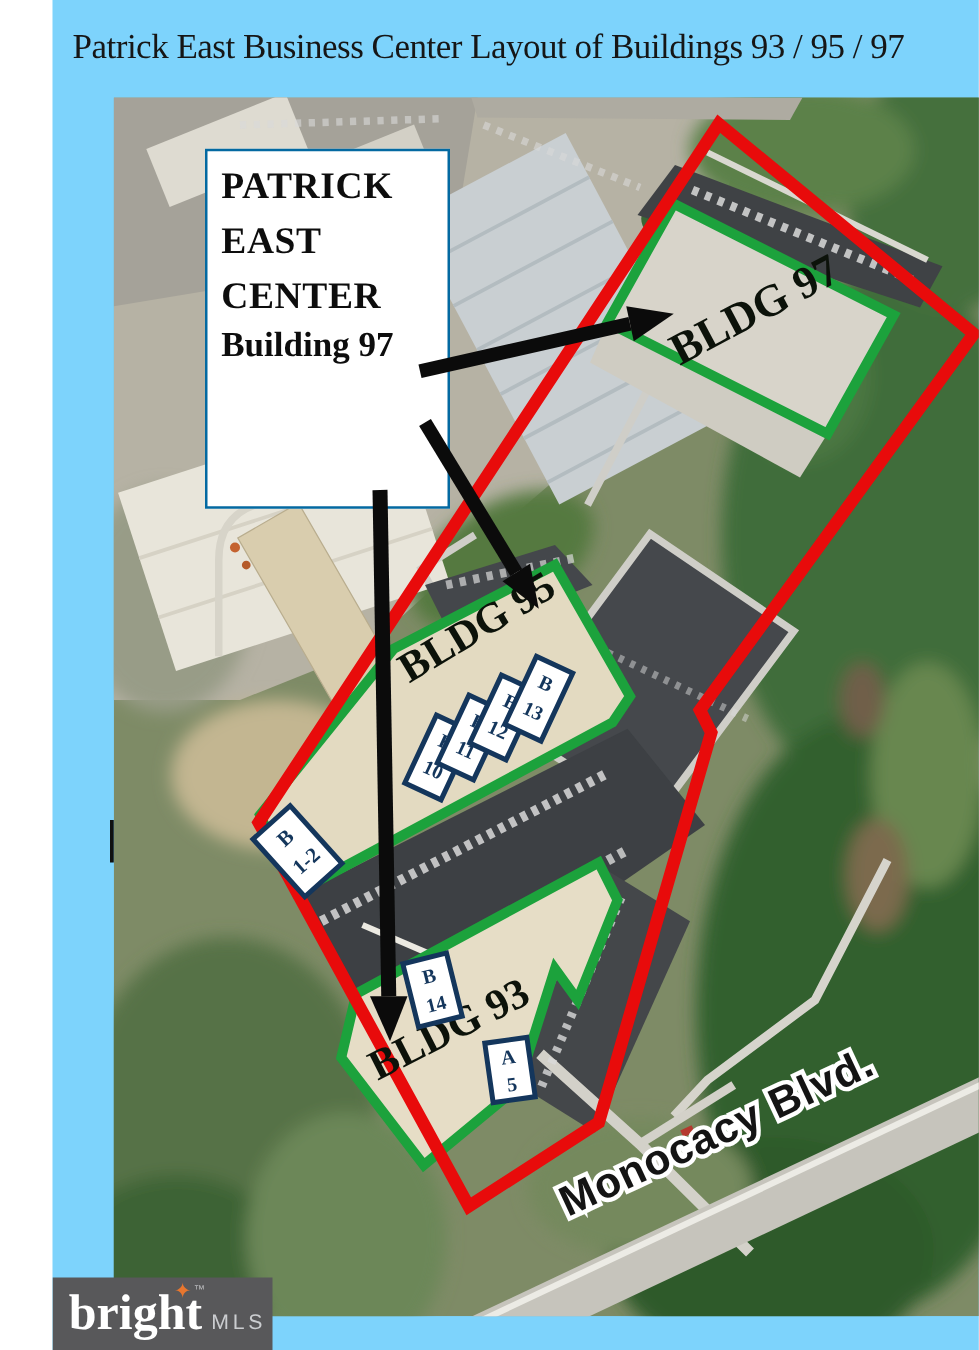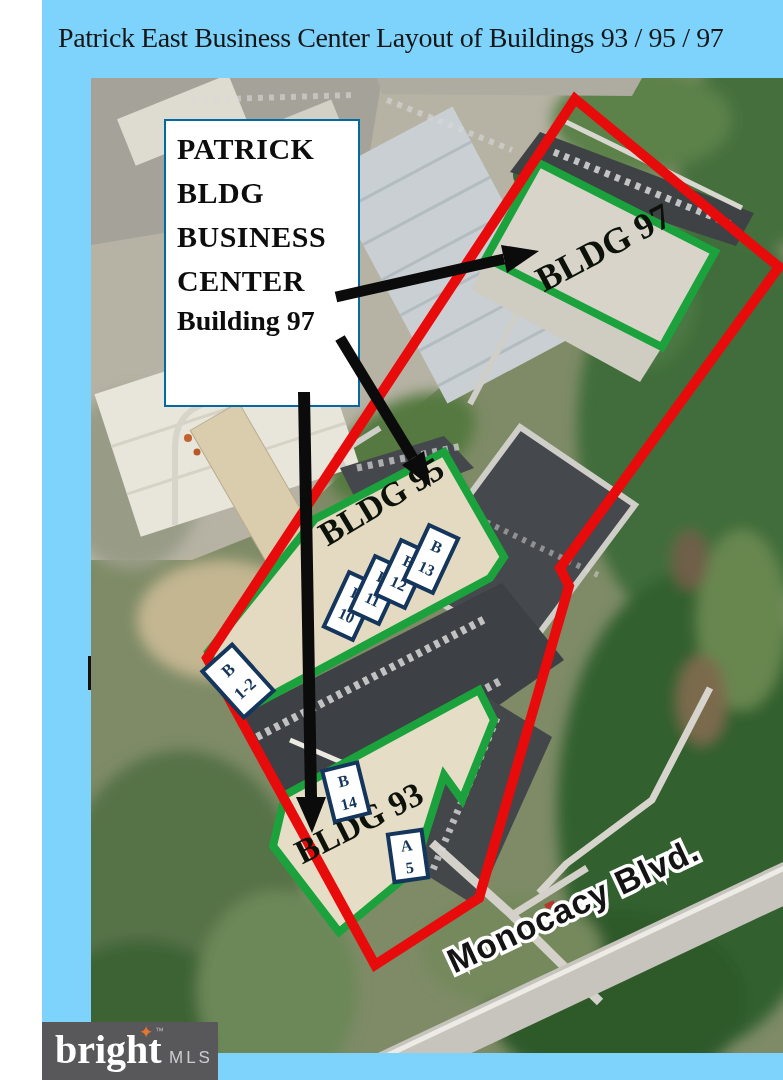--- a/index.html
+++ b/index.html
@@ -165,22 +165,21 @@
       <text y="17" font-size="16">5</text>
     </g>
 
     <text class="street" font-size="34" text-anchor="middle" transform="translate(536,916) rotate(-25)">Monocacy Blvd.</text>
   </svg>
 
   <div class="tick"></div>
 
   <div class="infobox">
     <div class="caps">PATRICK</div>
-    <div class="caps">BLDG</div>
-    <div class="caps">BUSINESS</div>
+    <div class="caps">EAST</div>
     <div class="caps">CENTER</div>
     <div class="bldg">Building 97</div>
   </div>
 
   <svg class="arrows" width="783" height="1080" viewBox="0 0 783 1080" xmlns="http://www.w3.org/2000/svg">
     <g fill="#0b0b0b" stroke="none">
       <line x1="294" y1="297" x2="462" y2="259" stroke="#0b0b0b" stroke-width="11"></line>
       <polygon points="497,251 465,273 459,245"></polygon>
     </g>
     <g fill="#0b0b0b">

